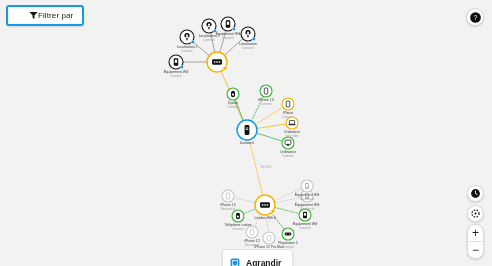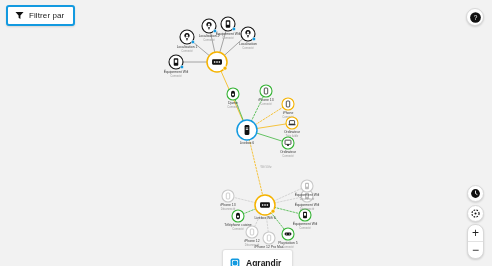--- a/index.html
+++ b/index.html
@@ -8,23 +8,23 @@
     background:#f2f2f2;
     font-family:"Liberation Sans", sans-serif;
     position:relative;
   }
   #stage{position:absolute;inset:0;width:492px;height:266px;}
   #graph{position:absolute;inset:0;}
 
   
   .filter-chip{
     position:absolute;left:6px;top:5px;
-    display:flex;align-items:center;gap:5px;
+    display:flex;align-items:center;
     background:#ffffff;border:2px solid #139ae0;border-radius:3px;
-    padding:4px 9px 4px 7px;
+    padding:4px 9px 4px 21px;
     box-shadow:0 1px 2px rgba(0,0,0,.12);
     z-index:30;cursor:pointer;
   }
   .filter-chip .label{font-size:8px;color:#1a1a1a;letter-spacing:.1px;white-space:nowrap;}
   .funnel{width:9px;height:9px;display:block;}
 
   
   .round-btn{
     position:absolute;width:15px;height:15px;border-radius:50%;
     background:#ffffff;border:1px solid #d8d8d8;

